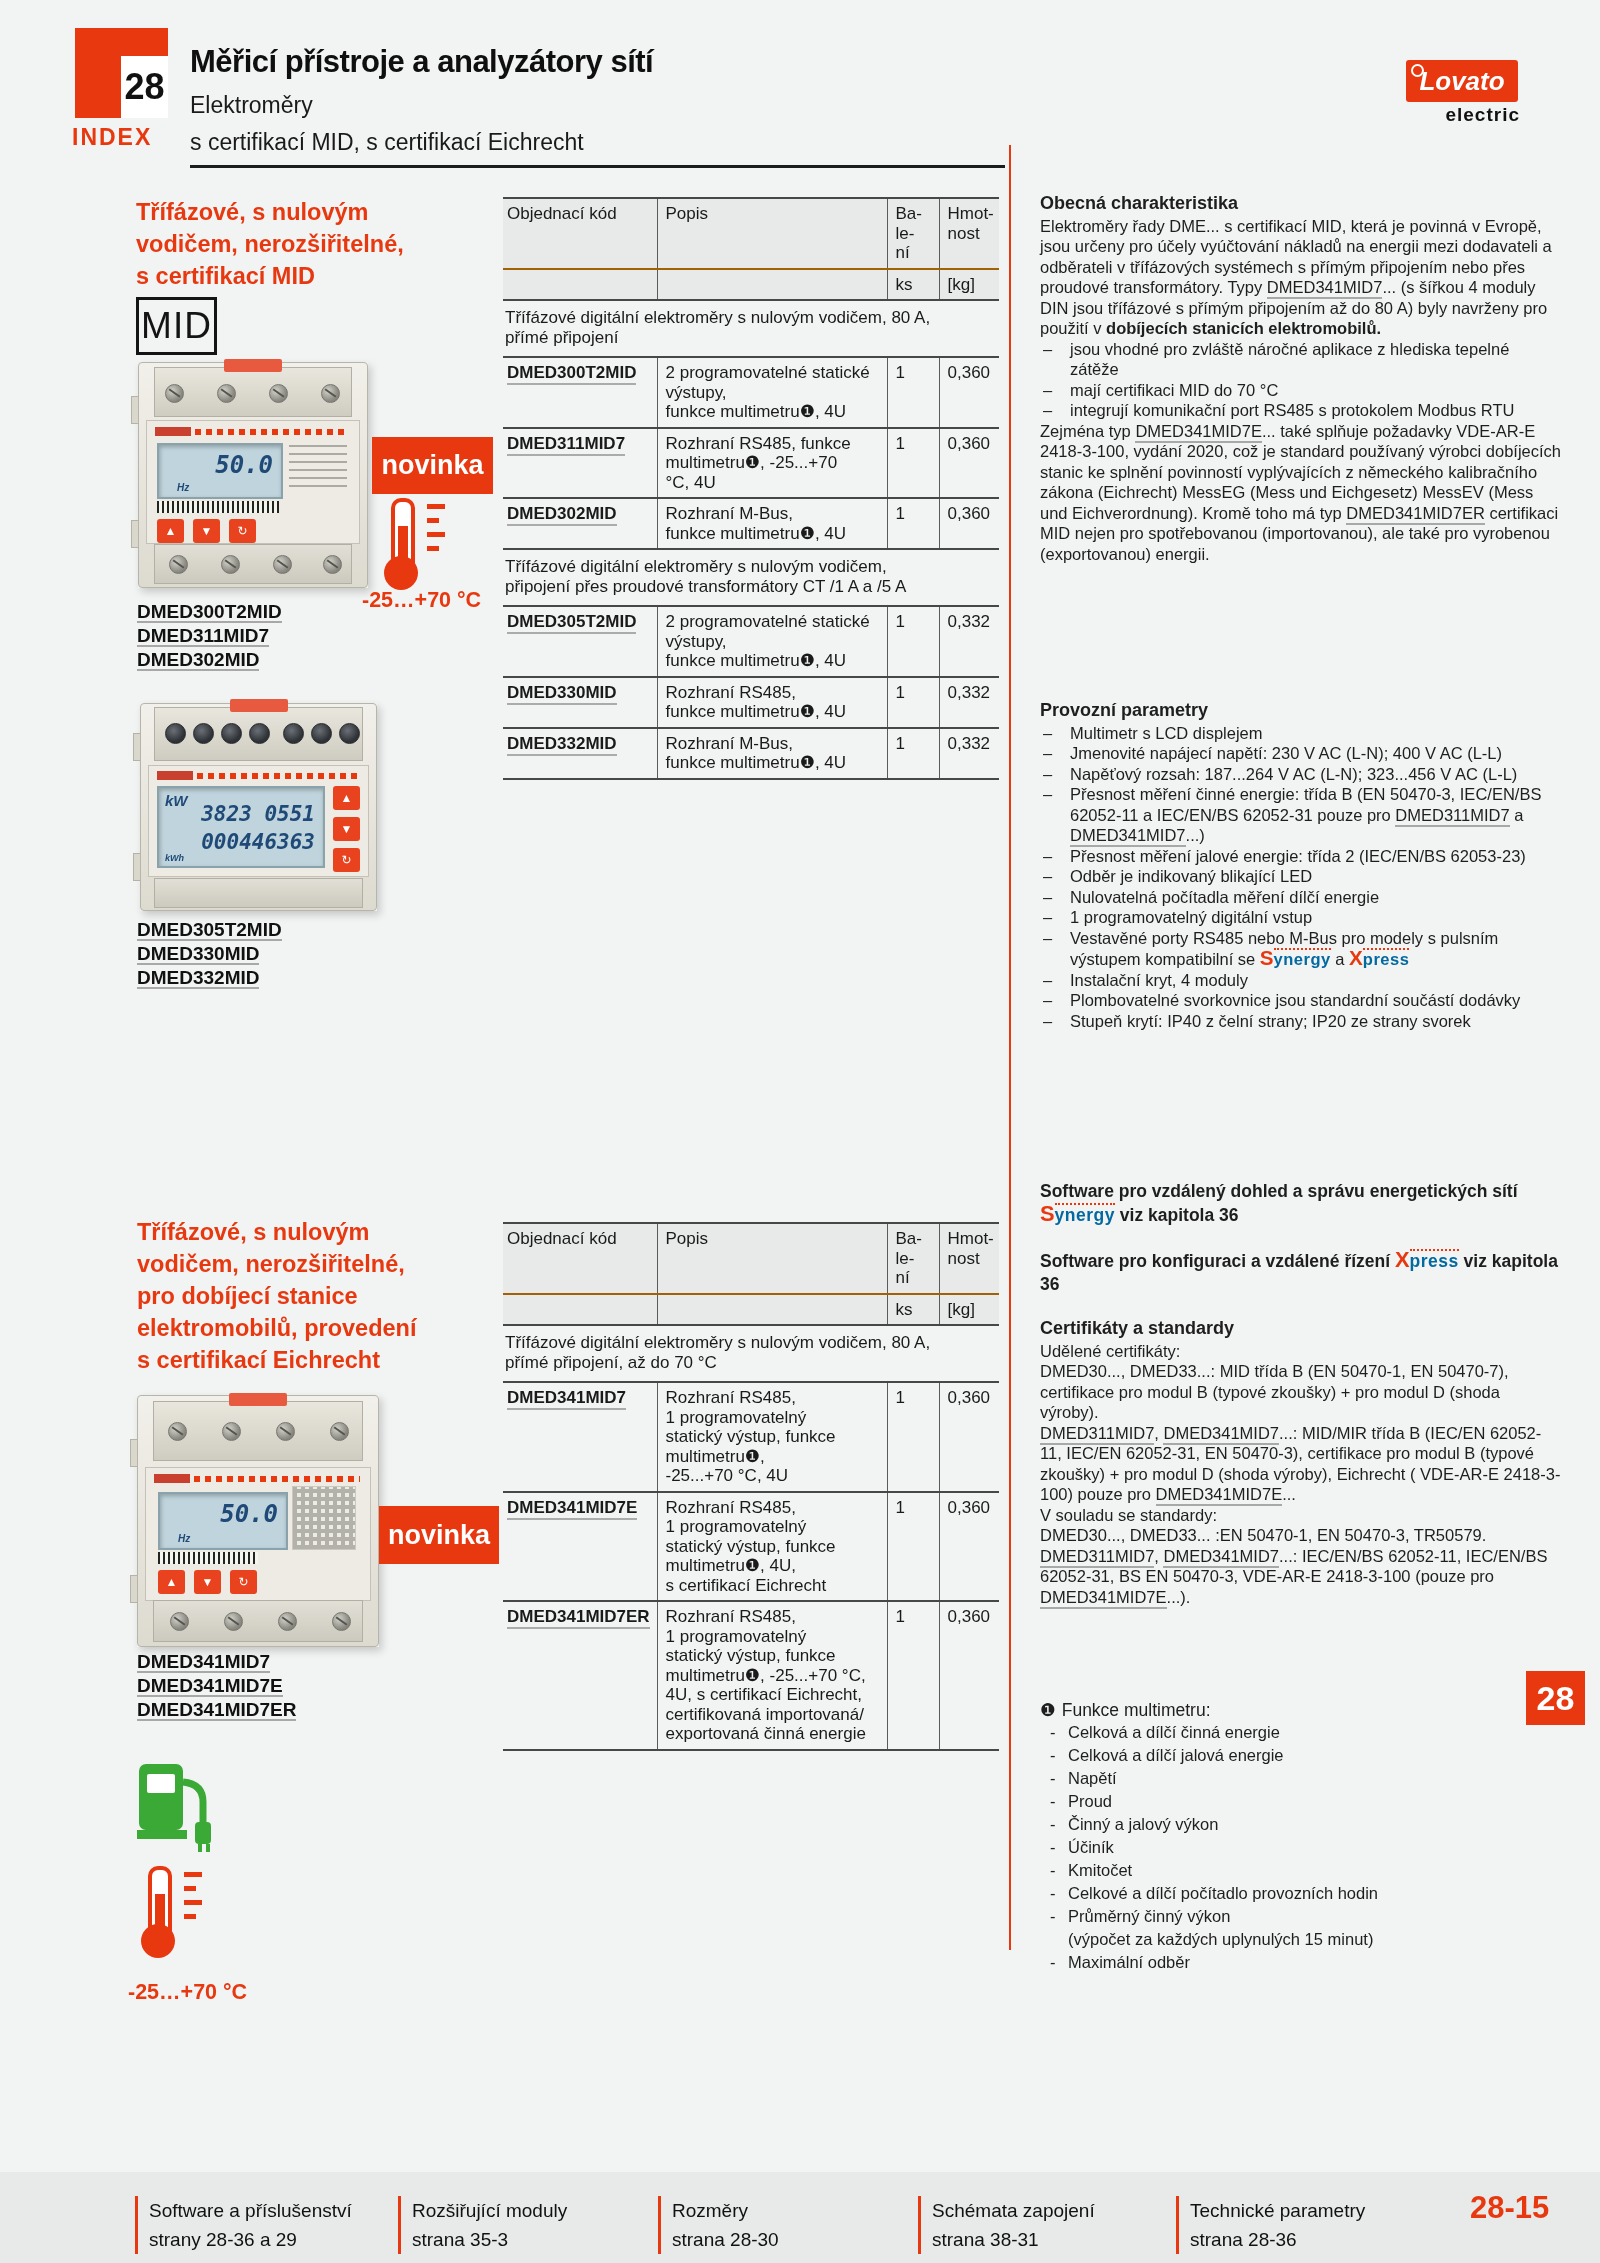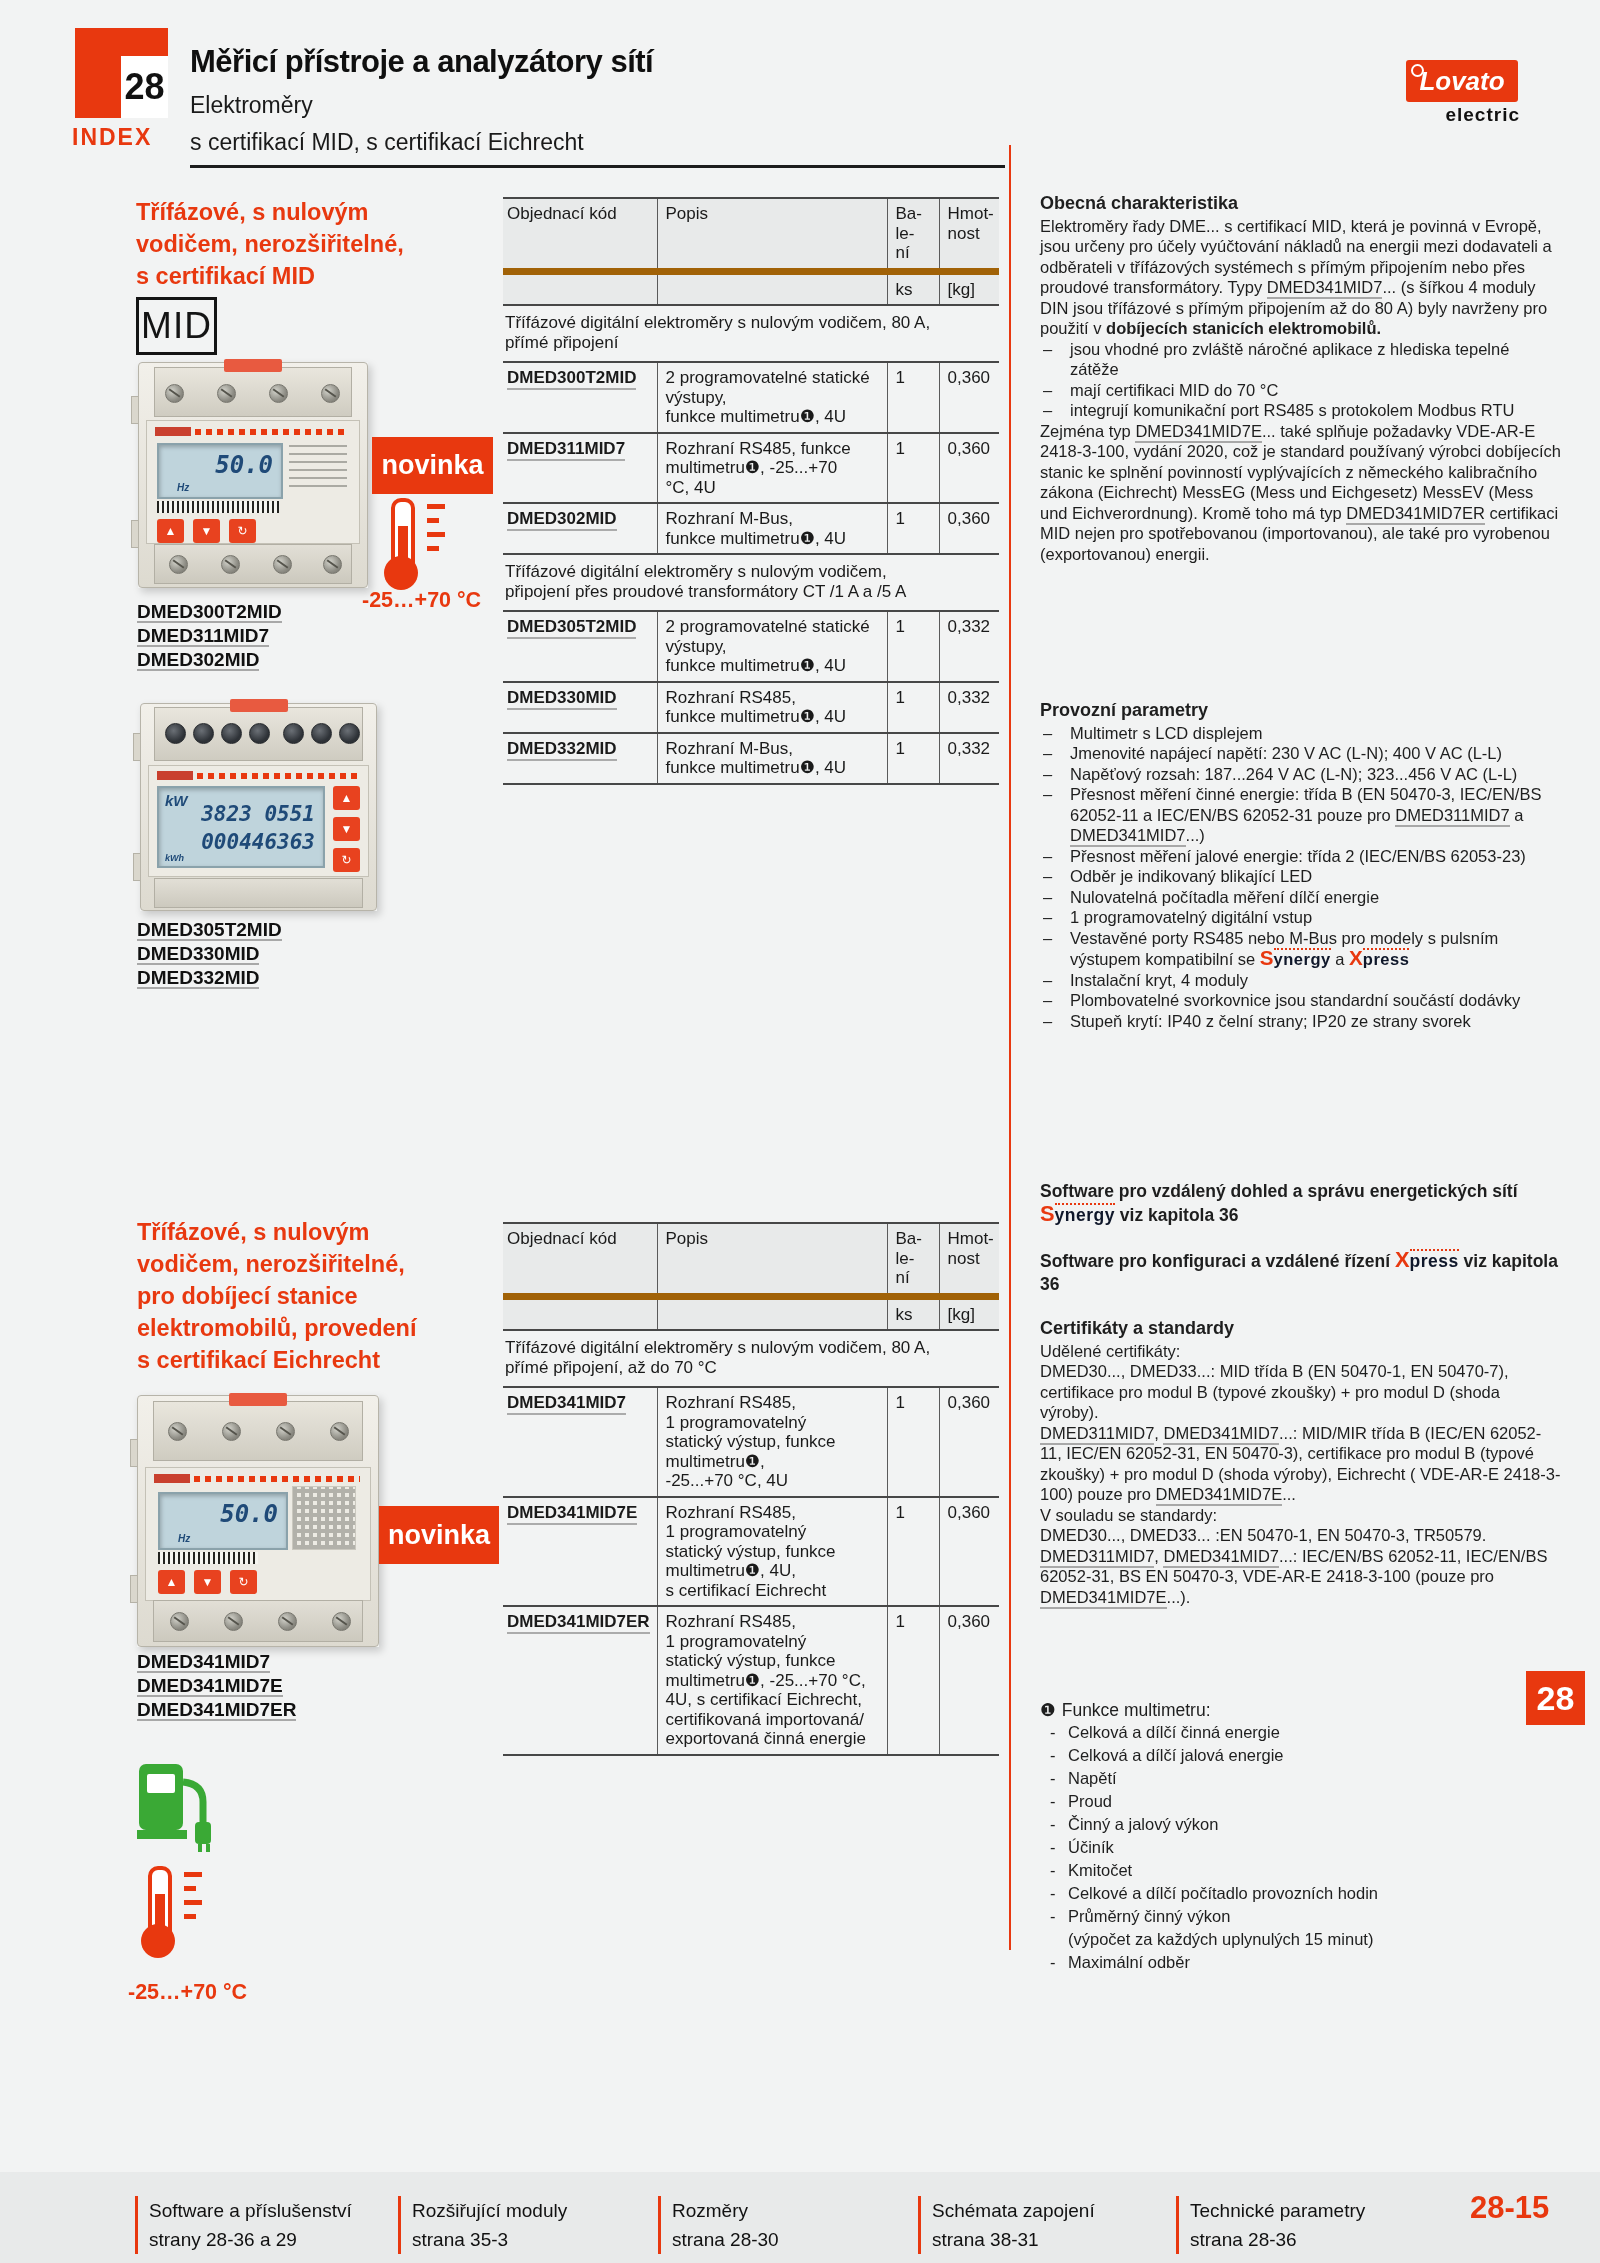--- a/index.html
+++ b/index.html
@@ -64,34 +64,34 @@
   .m-btns.vert .m-btn{margin:0 0 7px 0;}
   .m-print{position:absolute;background:repeating-linear-gradient(180deg,#9a9a93 0 2px,transparent 2px 8px);opacity:.8;}
   .m-qr{position:absolute;background-image:repeating-linear-gradient(0deg,#83837c 0 4px,transparent 4px 8px),repeating-linear-gradient(90deg,#83837c 0 4px,transparent 4px 8px);opacity:.55;border:1px solid #aFaCa2;}
   .m-botstrip{position:absolute;background:linear-gradient(180deg,#e2dfd6,#ccc9be);border:1px solid #b2afa4;}
 
   
   .ptable{position:absolute;border-collapse:collapse;table-layout:fixed;width:496px;font-size:17px;border-bottom:2px solid #474747;}
   .ptable td{vertical-align:top;border-left:1.5px solid #5a5a5a;padding:5px 8px;line-height:19.5px;}
   .ptable td:first-child{border-left:none;padding-left:4px;}
   .ptable tr.th1 td{border-top:2px solid #474747;background:#e8eaea;}
-  .ptable tr.th2 td{border-top:7px solid #a16207;background:#e8eaea;}
+  .ptable tr.th2 td{border-top:2px solid #a16207;background:#e8eaea;}
   .ptable tr.sect td{border-top:2px solid #474747;border-left:none;padding:7px 0 9px 2px;background:transparent;}
   .ptable tr.row td{border-top:2px solid #474747;}
   .tcode{font-weight:bold;border-bottom:2px solid #ababab;padding-bottom:1px;}
 
   
   .rc{left:1040px;width:522px;font-size:16.5px;line-height:20.5px;color:#1e1e1e;}
   .rc-h{font-size:18px;font-weight:bold;margin-bottom:2px;}
   .dash-item{position:relative;padding-left:30px;}
   .dash-item::before{content:"–";position:absolute;left:3px;}
   .rc-sw{font-size:17.5px;font-weight:bold;line-height:23px;margin:0 0 0 0;}
   .lgS{color:#e8380f;font-weight:800;font-size:1.25em;line-height:1;}
   .lgX{color:#e8380f;font-weight:800;font-size:1.25em;line-height:1;}
-  .lgRest{color:#0f172a;font-weight:600;letter-spacing:0.5px;border-top:2px dotted #e8380f;}
+  .lgRest{color:#0369a1;font-weight:600;letter-spacing:0.5px;border-top:2px dotted #e8380f;}
   .mm-head{font-size:17.5px;}
   .mm-marker{margin-right:6px;}
   .hy-item{position:relative;padding-left:28px;line-height:23px;white-space:pre-line;}
   .hy-item::before{content:"-";position:absolute;left:10px;}
   .vdivider{left:1009px;top:145px;width:2px;height:1805px;background:#e8380f;}
   .side-tab{left:1526px;top:1671px;width:59px;height:54px;background:#e8380f;color:#fff;font-size:34px;font-weight:bold;display:flex;align-items:center;justify-content:center;}
 
   
   .footer{left:0;top:2172px;width:1600px;height:91px;background:#e8eaea;}
   .f-item{position:absolute;top:24px;border-left:3px solid #e8380f;padding-left:11px;font-size:19px;line-height:29px;color:#111;}

